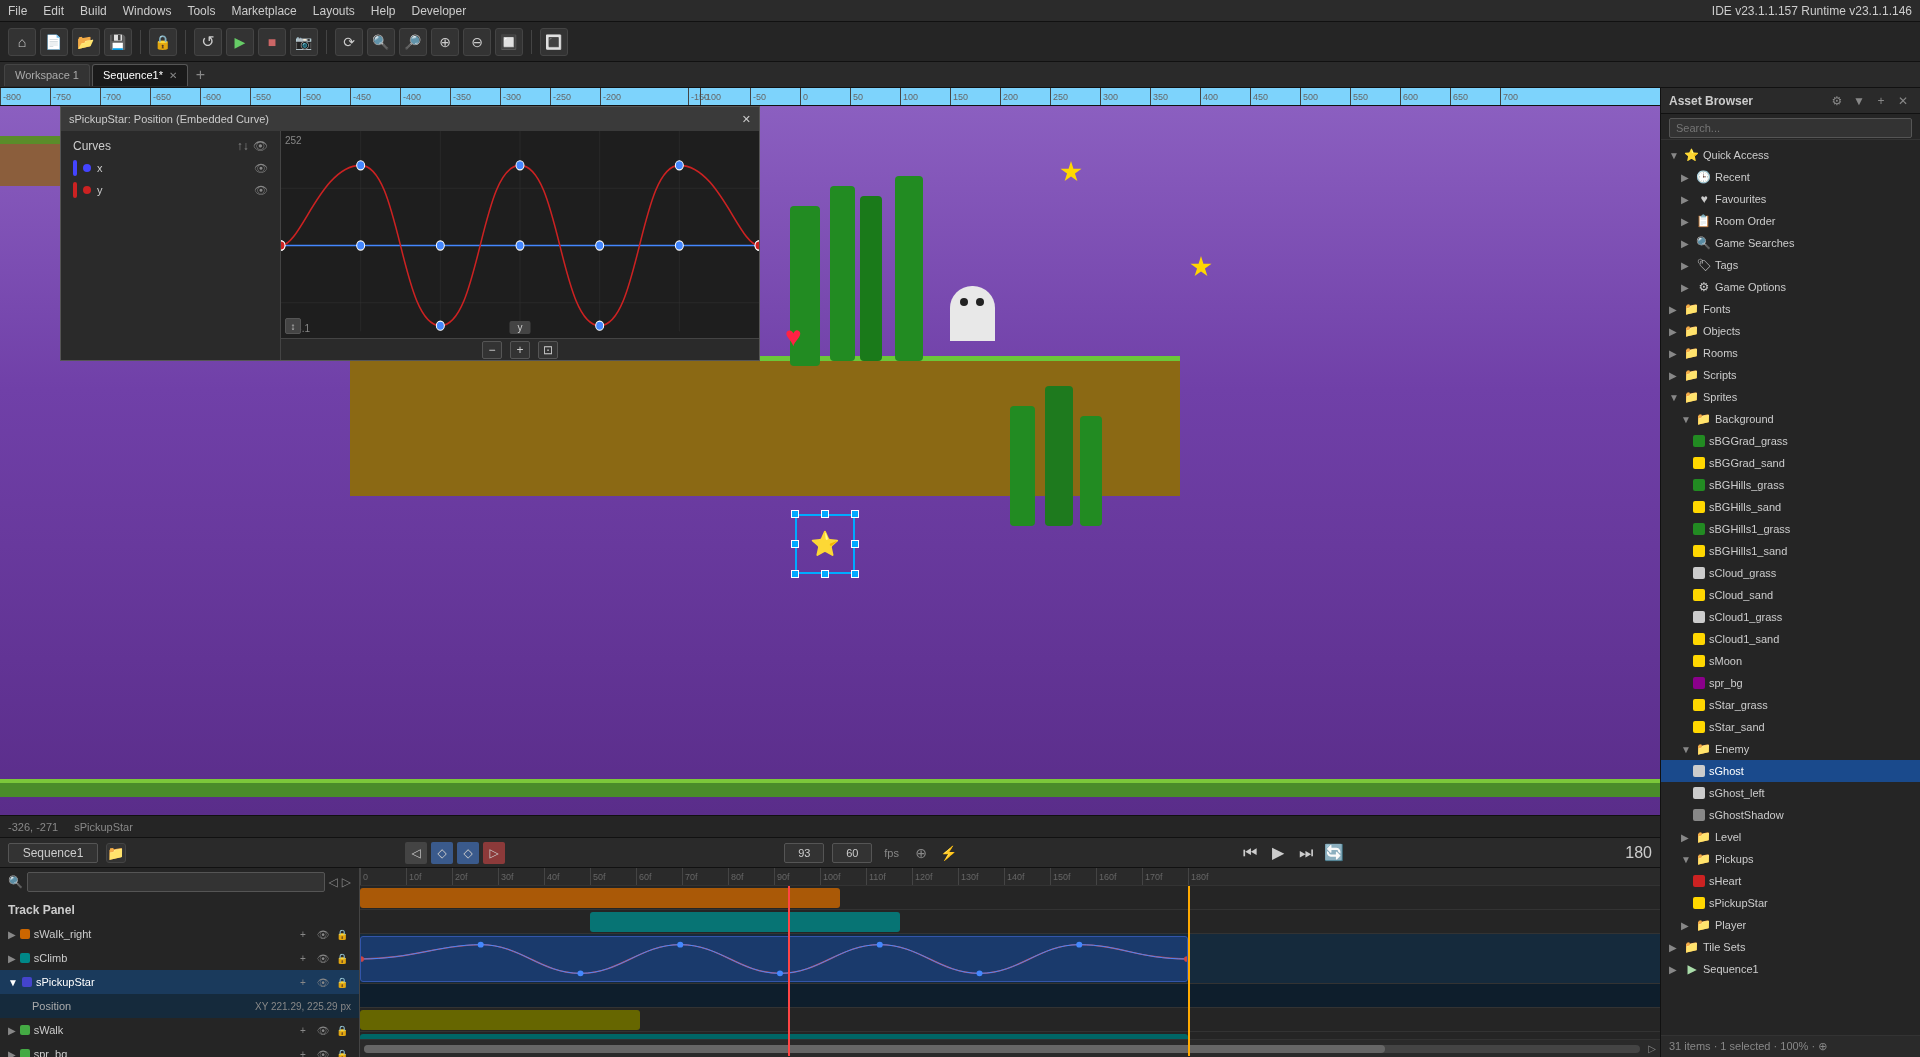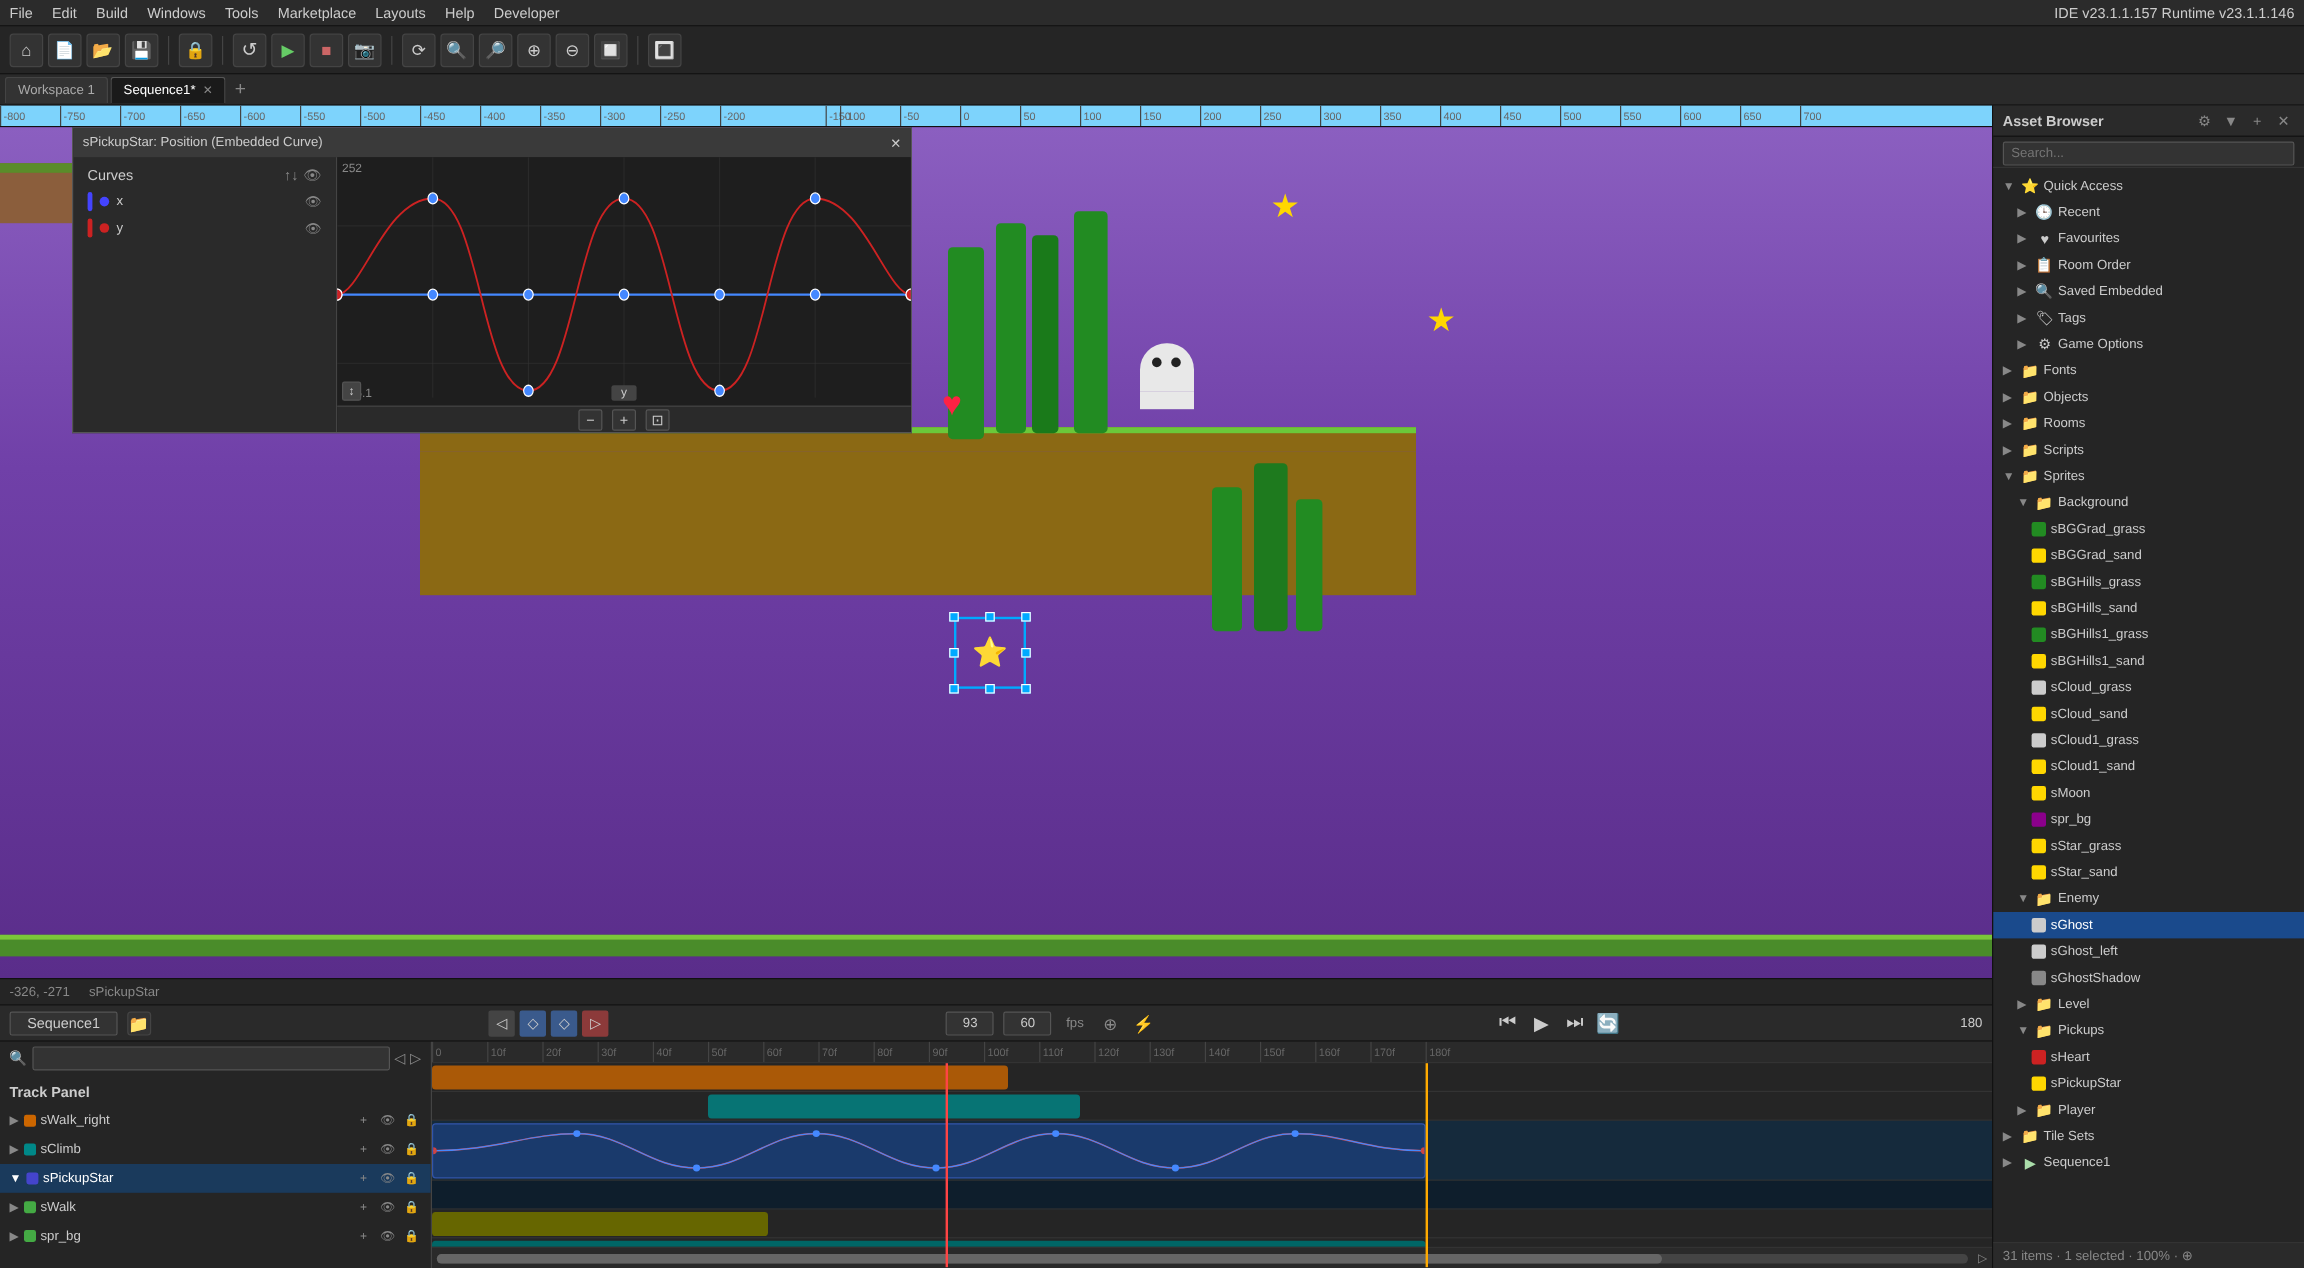--- a/index.html
+++ b/index.html
@@ -382,21 +382,21 @@
         <div style="width:20px;height:20px;display:flex;align-items:center;justify-content:center;cursor:pointer;color:#888;font-size:14px;">⚡</div>
         <div style="flex:1;"></div>
 
         <div style="display:flex;gap:4px;align-items:center;">
           <div style="width:24px;height:24px;display:flex;align-items:center;justify-content:center;cursor:pointer;color:#ccc;font-size:16px;">⏮</div>
           <div style="width:24px;height:24px;display:flex;align-items:center;justify-content:center;cursor:pointer;color:#ccc;font-size:16px;">▶</div>
           <div style="width:24px;height:24px;display:flex;align-items:center;justify-content:center;cursor:pointer;color:#ccc;font-size:16px;">⏭</div>
           <div style="width:24px;height:24px;display:flex;align-items:center;justify-content:center;cursor:pointer;color:#ccc;font-size:16px;">🔄</div>
         </div>
         <div style="flex:1;"></div>
-        <span style="font-size:11px;color:#ccc;">180</span>
+        <span style="font-size:16px;color:#ccc;">180</span>
       </div>
 
       <div id="seq-body">
 
         <div id="track-list">
           <div id="track-header">
             <div style="display:flex;gap:4px;margin-bottom:2px;align-items:center;width:100%;">
               <span style="font-size:12px;color:#888;">🔍</span>
               <input id="track-search" placeholder="" style="">
               <span style="cursor:pointer;color:#888;font-size:12px;">◁</span>
@@ -434,20 +434,24 @@
             <span style="color:#fff;font-size:10px;">▼</span>
             <div style="width:10px;height:10px;background:#4444cc;border-radius:2px;"></div>
             <span class="track-name" style="color:#fff;">sPickupStar</span>
             <div class="track-controls">
               <span class="track-ctrl-btn">+</span>
               <span class="track-ctrl-btn">👁</span>
               <span class="track-ctrl-btn">🔒</span>
             </div>
           </div>
 
+          <div class="track-row" style="padding-left:32px;background:#152a3c;">
+            <span class="track-name" style="color:#aaa;">Position</span>
+            <span style="font-size:10px;color:#888;margin-left:8px;">XY 221.29, 225.29 px</span>
+          </div>
 
           <div class="track-row">
             <span style="color:#888;font-size:10px;">▶</span>
             <div style="width:10px;height:10px;background:#44aa44;border-radius:2px;"></div>
             <span class="track-name">sWalk</span>
             <div class="track-controls">
               <span class="track-ctrl-btn">+</span>
               <span class="track-ctrl-btn">👁</span>
               <span class="track-ctrl-btn">🔒</span>
             </div>
@@ -581,21 +585,21 @@
         <span class="tree-label">Favourites</span>
       </div>
       <div class="tree-item indent1">
         <span class="tree-arrow">▶</span>
         <span class="tree-icon">📋</span>
         <span class="tree-label">Room Order</span>
       </div>
       <div class="tree-item indent1">
         <span class="tree-arrow">▶</span>
         <span class="tree-icon">🔍</span>
-        <span class="tree-label">Saved Embedded</span>
+        <span class="tree-label">Game Searches</span>
       </div>
       <div class="tree-item indent1">
         <span class="tree-arrow">▶</span>
         <span class="tree-icon">🏷</span>
         <span class="tree-label">Tags</span>
       </div>
       <div class="tree-item indent1">
         <span class="tree-arrow">▶</span>
         <span class="tree-icon">⚙</span>
         <span class="tree-label">Game Options</span>

